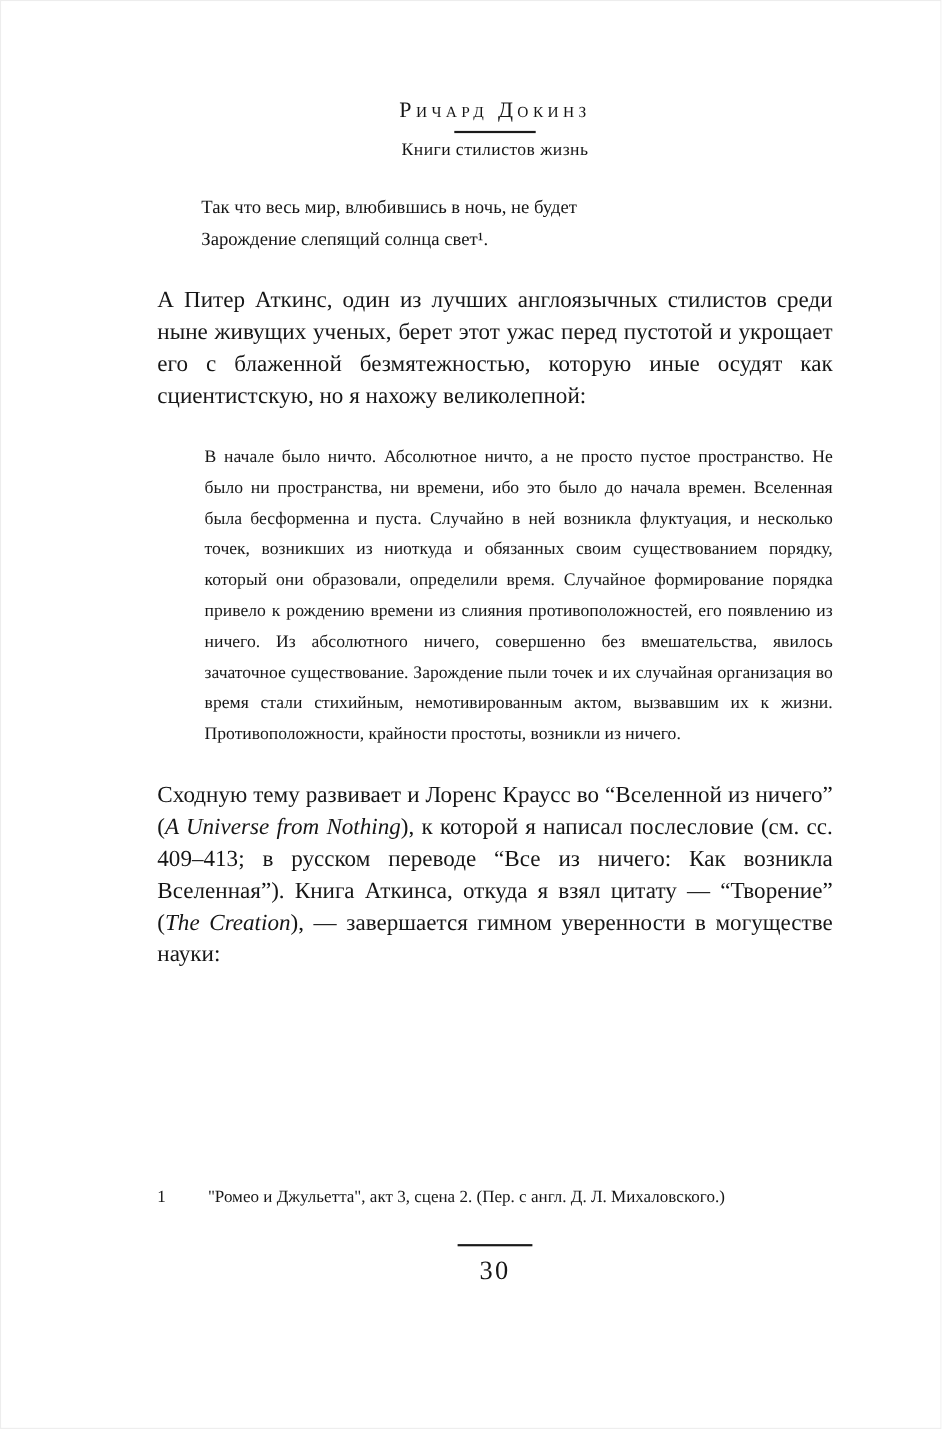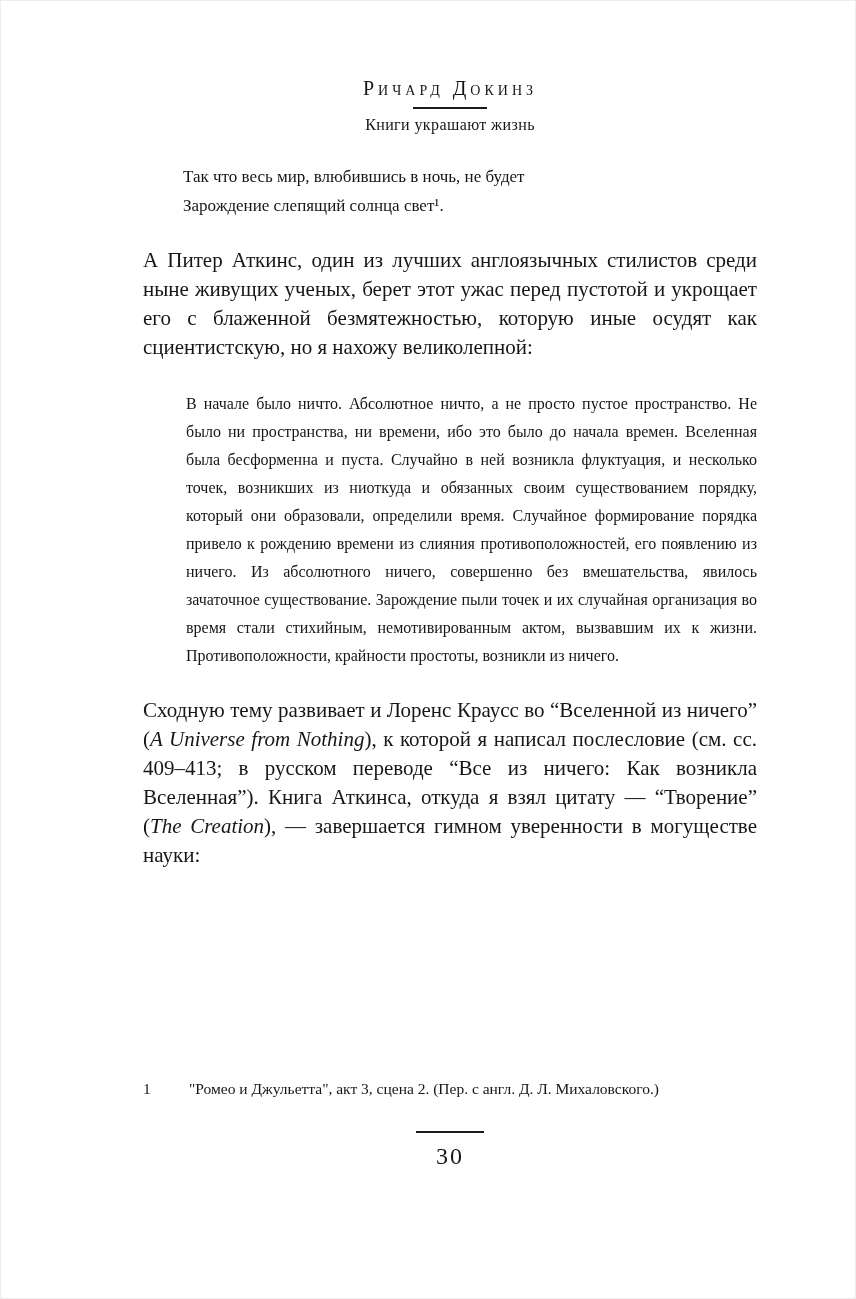--- a/index.html
+++ b/index.html
@@ -14,21 +14,21 @@
     background: #ffffff;
     color: #161616;
     font-family: "Liberation Serif", "DejaVu Serif", serif;
     overflow: hidden;
     box-sizing: border-box;
     border: 1px solid #ededed;
   }
   .content {
     position: absolute;
     left: 142px;
-    top: 0;
+    top: 12px;
     width: 614px;
   }
   .author {
     margin-top: 76px;
     text-align: center;
     font-variant: small-caps;
     letter-spacing: 4px;
     font-size: 20px;
     line-height: 22px;
     font-weight: 500;
@@ -96,21 +96,21 @@
 </head>
 <body>
 
 <div class="page">
   <div class="content">
 
     <div class="author">Ричард Докинз</div>
 
     <div class="rule-short"></div>
 
-    <div class="book-title">Книги украшают жизнь</div>
+    <div class="book-title">Книги стилистов жизнь</div>
 
     <div class="poem">
       <div>Так что весь мир, влюбившись в ночь, не будет</div>
       <div>Зарождение слепящий солнца свет¹.</div>
     </div>
 
     <div class="para">А Питер Аткинс, один из лучших англоязычных стилистов среди ныне живущих ученых, берет этот ужас перед пустотой и укрощает его с блаженной безмятежностью, которую иные осудят как сциентистскую, но я нахожу великолепной:</div>
 
     <div class="bq">В начале было ничто. Абсолютное ничто, а не просто пустое пространство. Не было ни пространства, ни времени, ибо это было до начала времен. Вселенная была бесформенна и пуста. Случайно в ней возникла флуктуация, и несколько точек, возникших из ниоткуда и обязанных своим существованием порядку, который они образовали, определили время. Случайное формирование порядка привело к рождению времени из слияния противоположностей, его появлению из ничего. Из абсолютного ничего, совершенно без вмешательства, явилось зачаточное существование. Зарождение пыли точек и их случайная организация во время стали стихийным, немотивированным актом, вызвавшим их к жизни. Противоположности, крайности простоты, возникли из ничего.</div>
 

